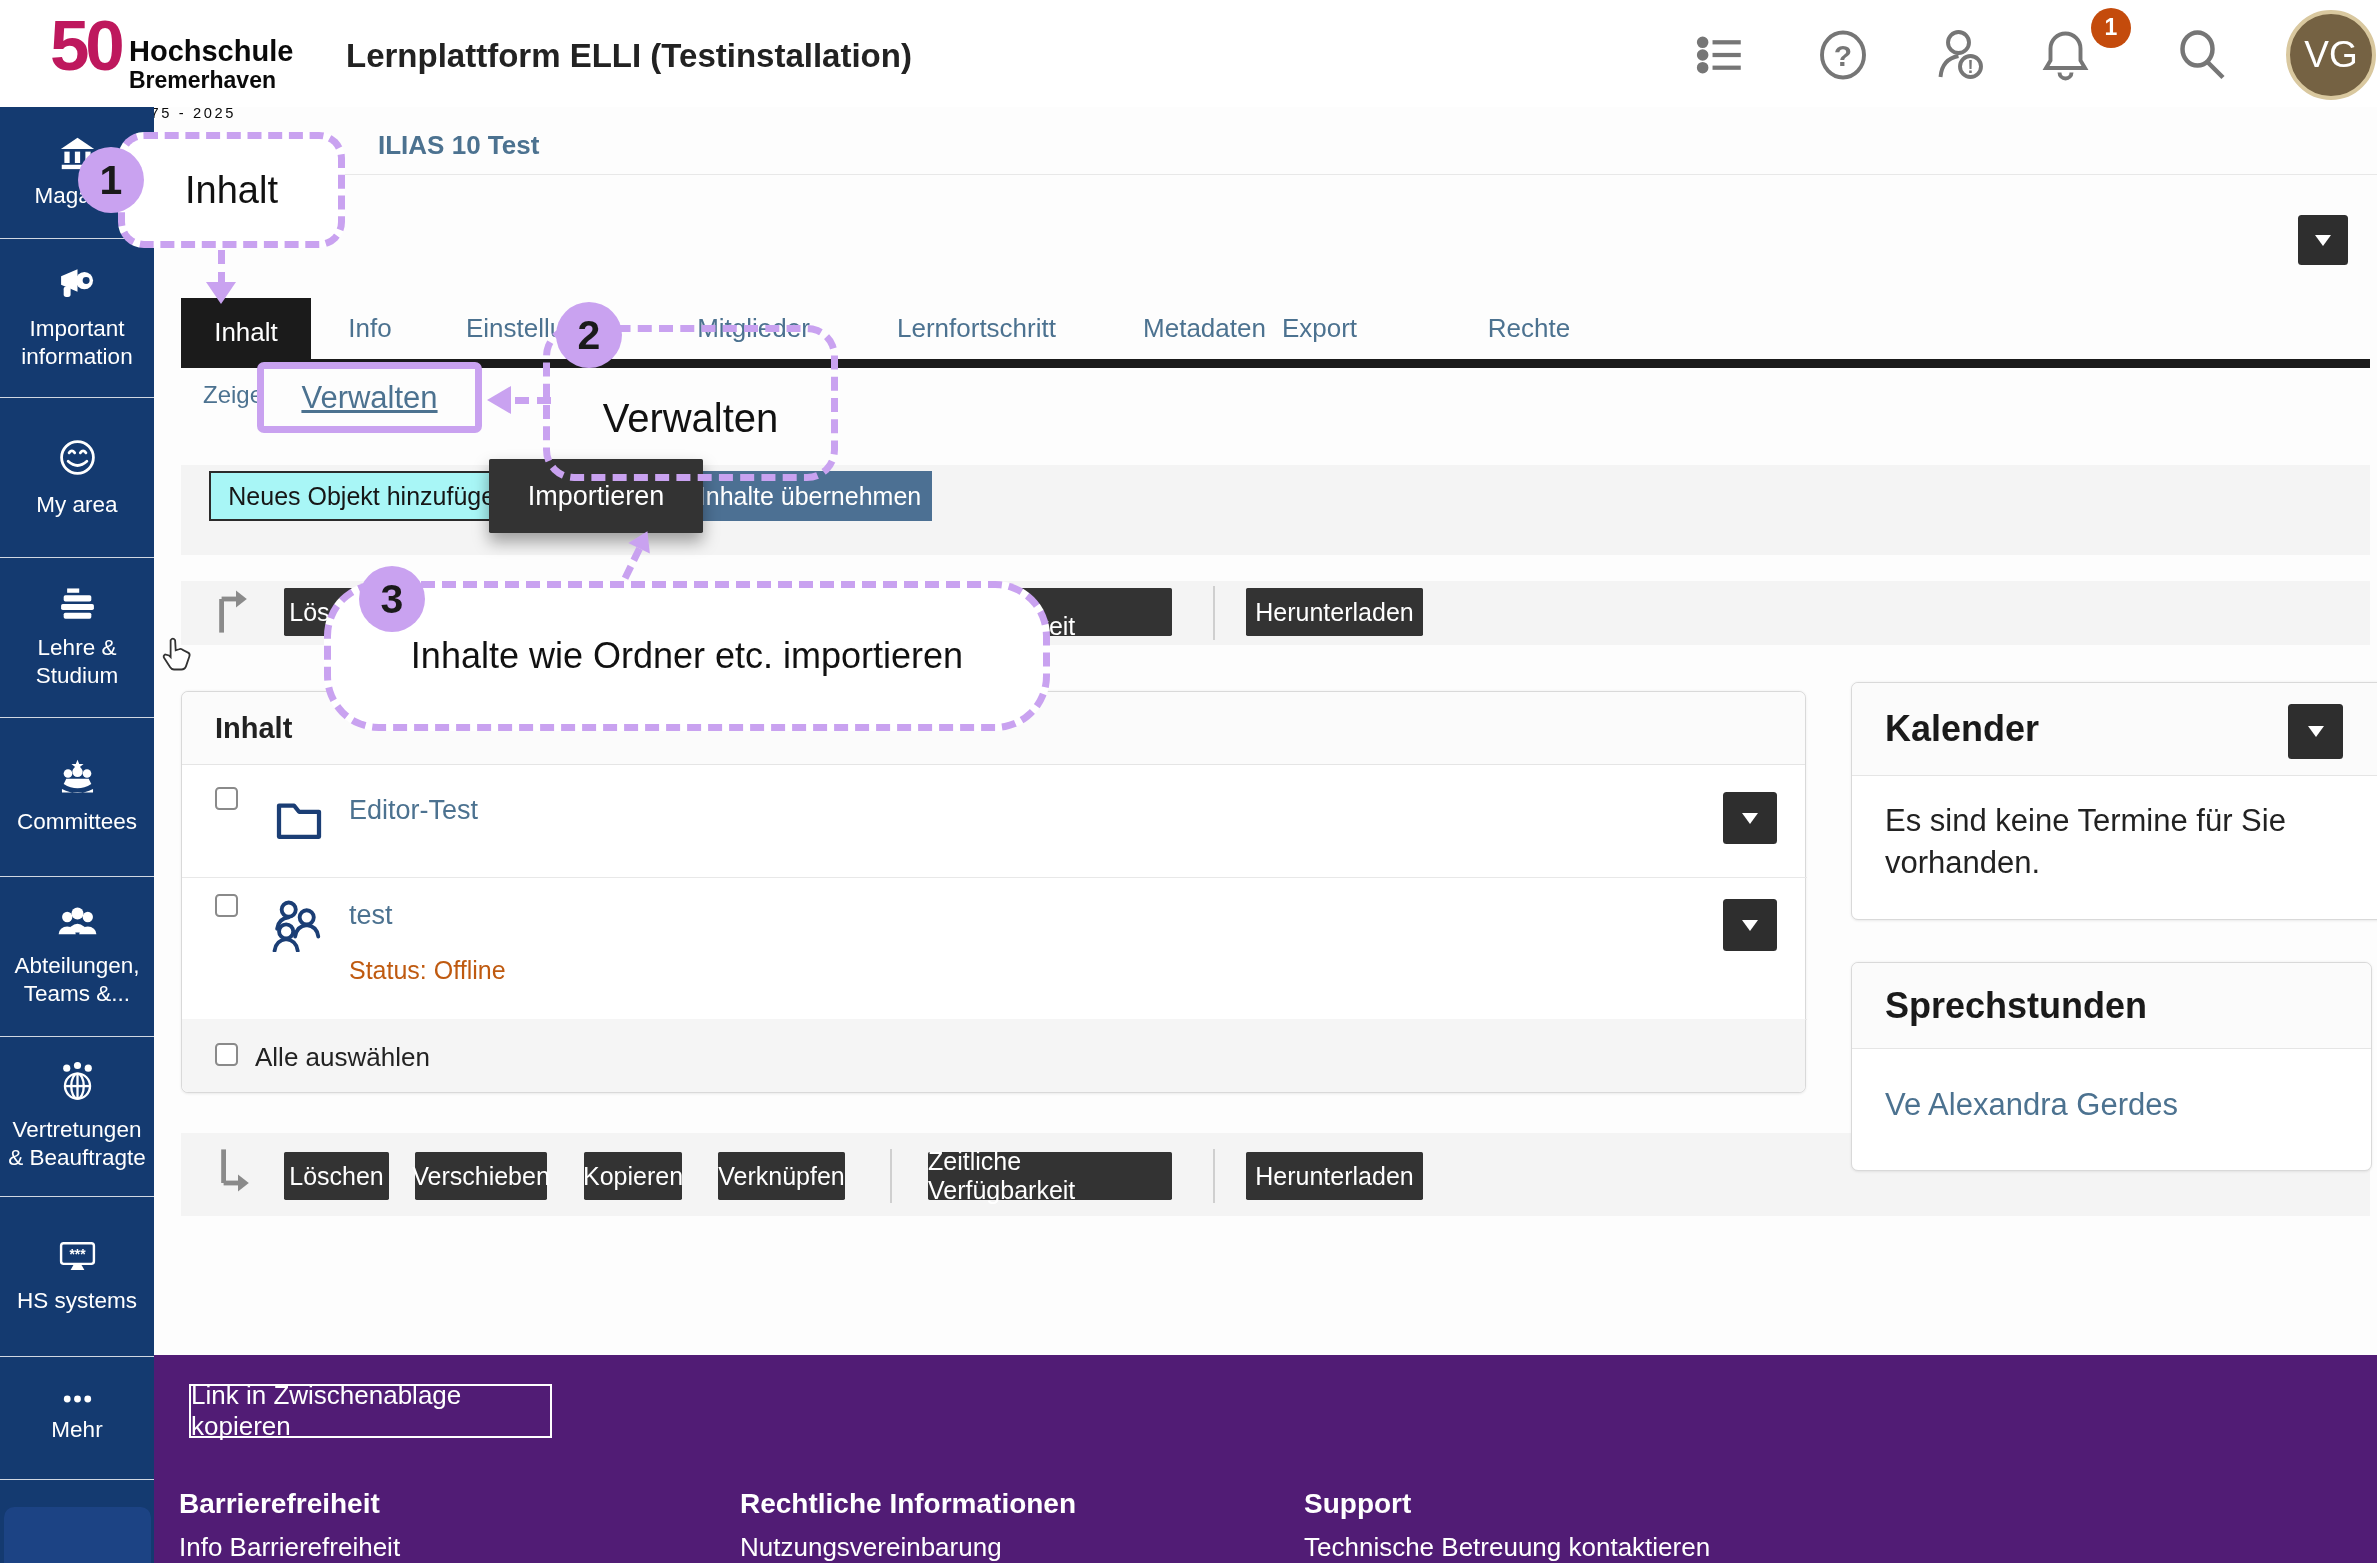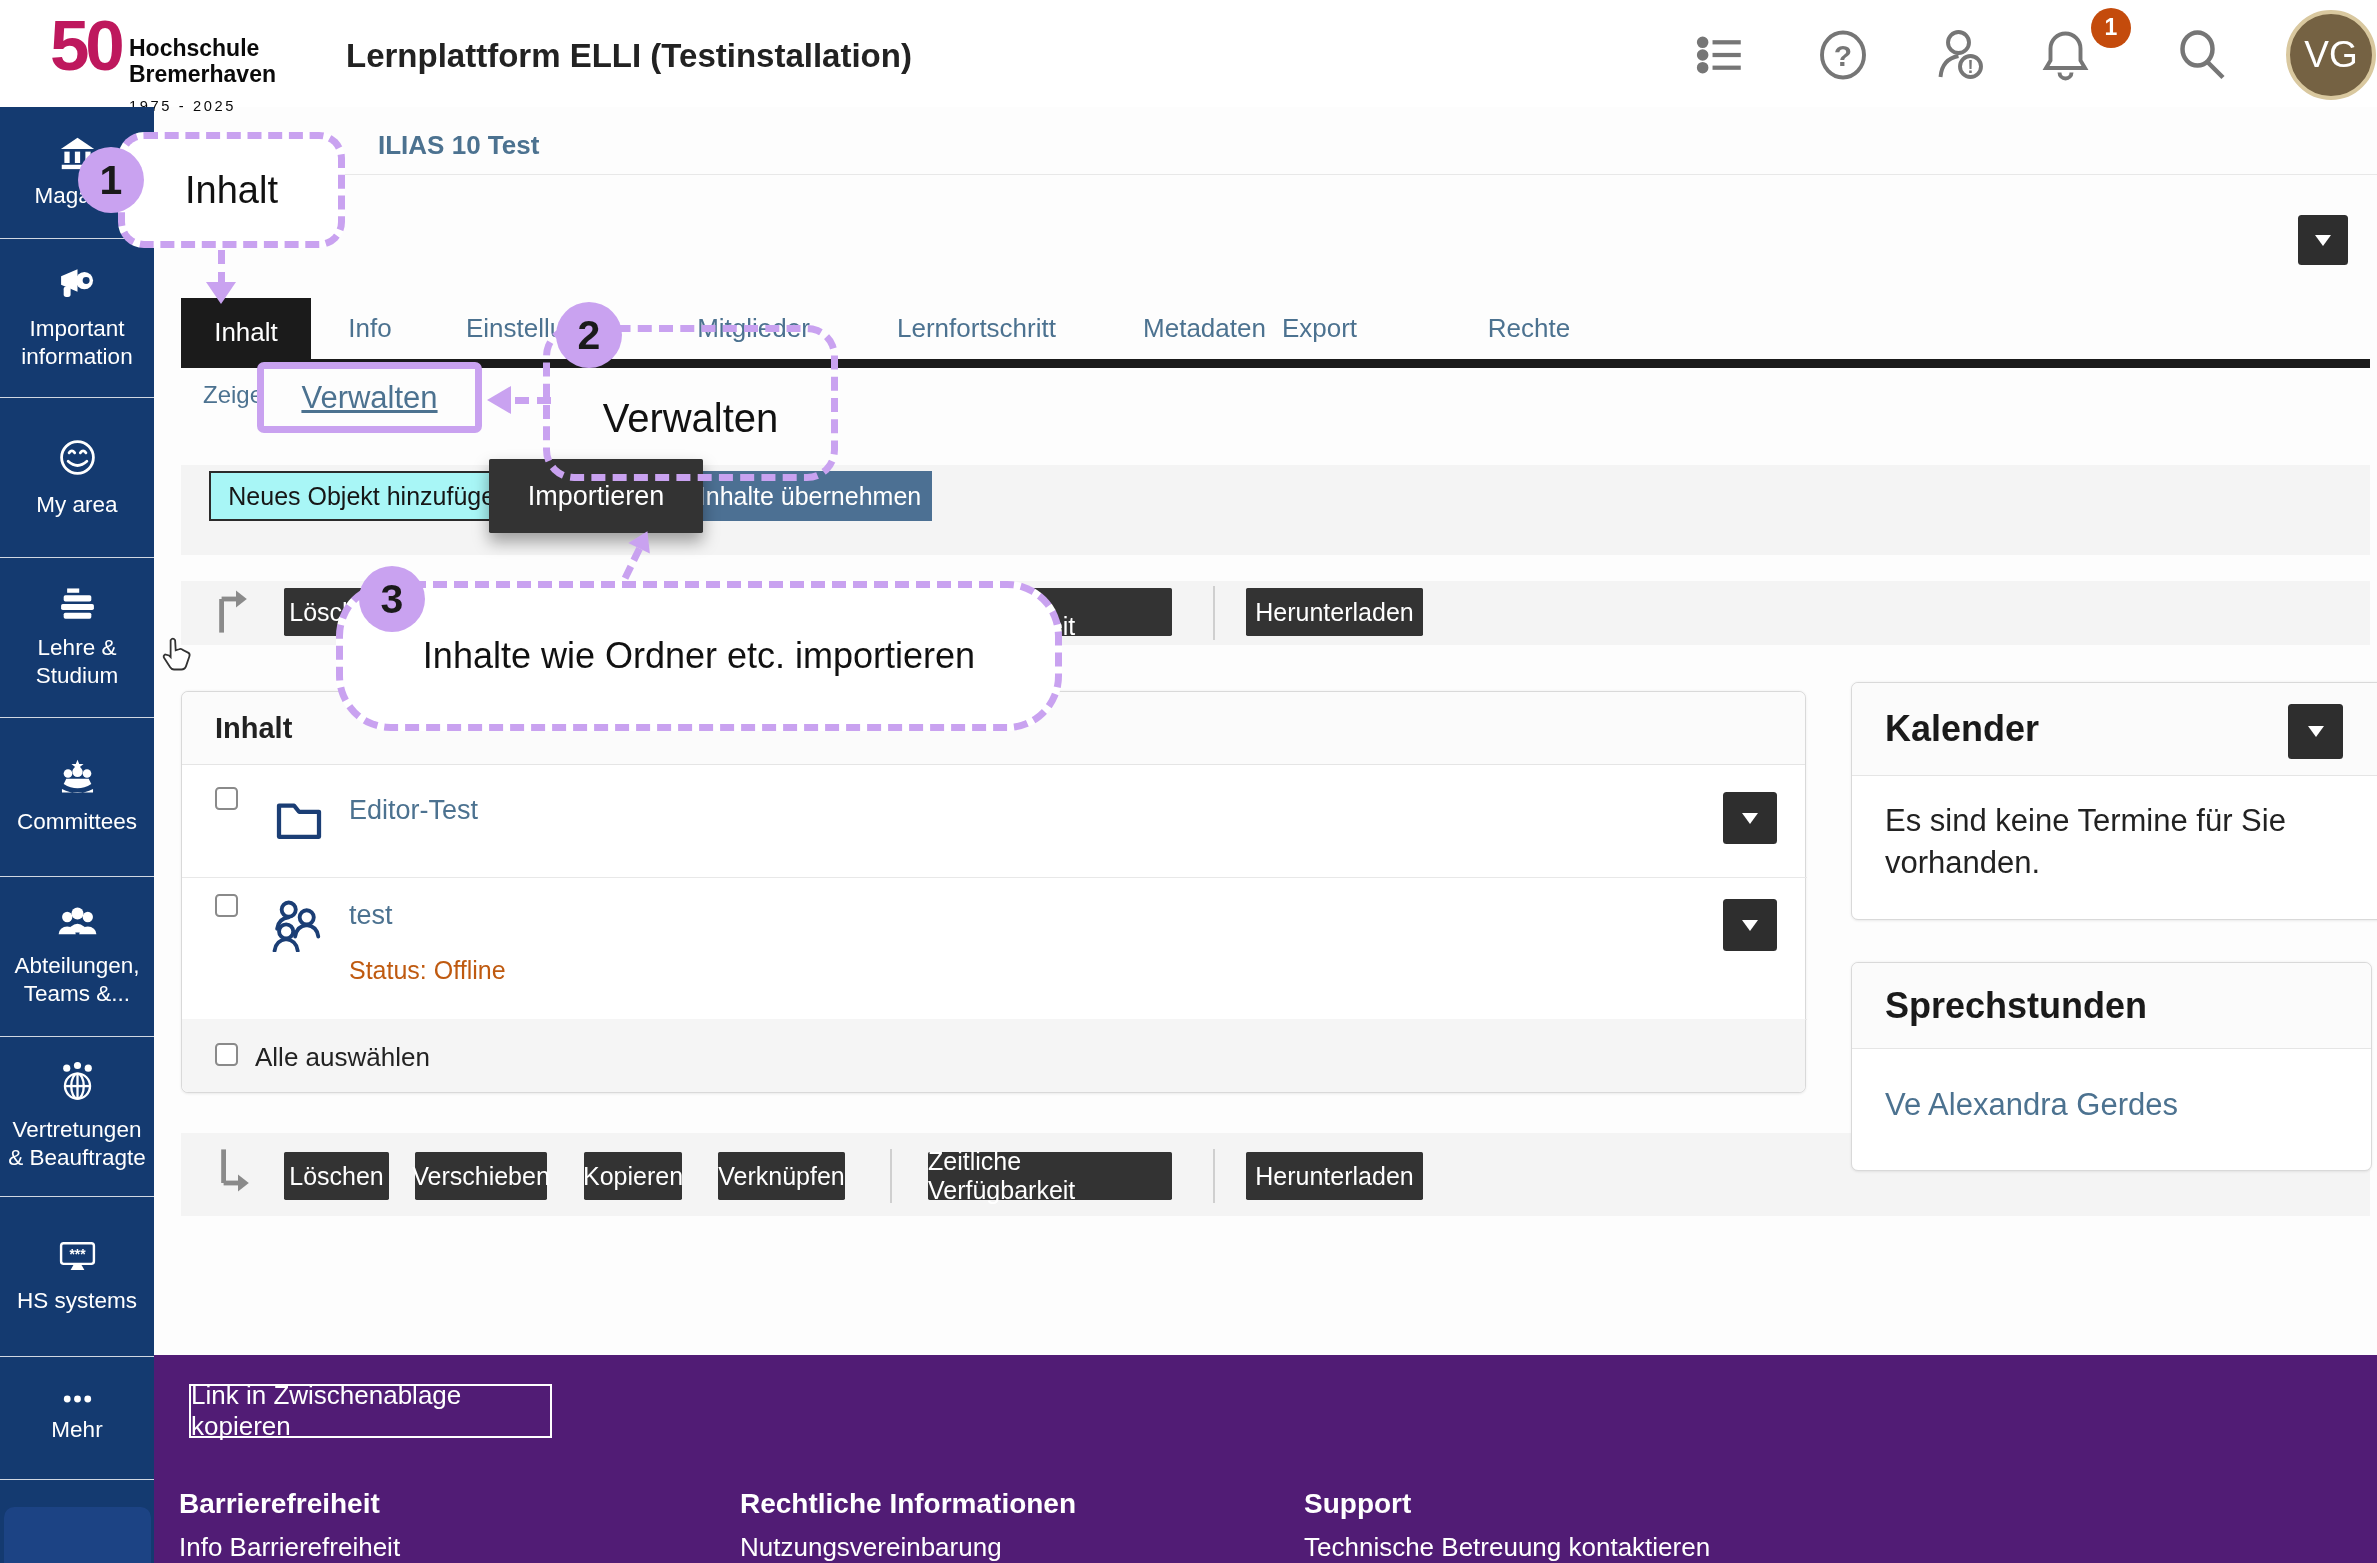--- a/index.html
+++ b/index.html
@@ -64,21 +64,21 @@
 </style>
 </head>
 <body>
 
 <div id="stage">
 
   <div id="header" class="abs">
     <div class="abs" style="left:50px;top:10.4px;display:flex;">
       <div style="font-size:71px;font-weight:800;letter-spacing:-4.3px;color:#be185d;line-height:1;">50</div>
       <div style="margin-left:8.6px;margin-top:26px;color:#0a0a0a;">
-        <div style="font-size:23px;font-weight:bold;line-height:1.1;">Hochschule</div>
+        <div style="font-size:29px;font-weight:bold;line-height:1.1;">Hochschule</div>
         <div style="font-size:23px;font-weight:bold;line-height:1.1;">Bremerhaven</div>
         <div style="font-size:14.7px;letter-spacing:2.6px;margin-top:11px;">1975 - 2025</div>
       </div>
     </div>
 
     <div class="abs" style="left:346px;top:37px;font-size:33px;font-weight:bold;color:#222;">Lernplattform ELLI (Testinstallation)</div>
 
     <span class="abs hicon" style="left:1695px;top:31px;">
       <svg width="52" height="48" viewBox="0 0 36 34" fill="none" stroke="#767676" stroke-width="3">
         <circle cx="5" cy="8" r="2.6" fill="#767676"></circle>
@@ -367,21 +367,21 @@
     <div class="anno-label" style="font-size:40px;padding-top:31px;">Verwalten</div>
   </div>
   <div class="abs anno-circle" style="left:556px;top:302px;">2</div>
   <div class="abs dash-h" style="left:515px;top:397px;width:36px;"></div>
   <div class="abs tri-left" style="left:487px;top:386px;"></div>
 
   <div class="abs" style="left:617px;top:530px;width:43px;height:55px;transform:rotate(26deg);z-index:91;">
     <div class="tri-up" style="margin-left:6px;"></div>
     <div class="dash-v" style="margin-left:14.7px;height:33px;"></div>
   </div>
-  <div class="abs anno-box" style="left:336px;top:581px;width:726px;height:150px;background:#fff;border-radius:55px;">
+  <div class="abs anno-box" style="left:324px;top:581px;width:726px;height:150px;background:#fff;border-radius:55px;">
     <div class="anno-label" style="font-size:36px;">Inhalte wie Ordner etc. importieren</div>
   </div>
   <div class="abs anno-circle" style="left:359px;top:566px;">3</div>
 
   <span class="abs" style="left:156px;top:636px;z-index:99;">
     <svg width="36" height="40" viewBox="0 0 32 34">
       <path d="M13 3 q2 -3 4 0 l0.5 9 3 -1 q2 -1 3.5 0.8 l4.5 2.2 q2 1 1.2 3.2 l-3 8.8 q-1 3 -4.2 3 l-6.5 0 q-2.2 0 -3.4 -2 l-5.3 -8.2 q-1.2 -2 0.8 -3.2 l3.4 0.9 1.5 1.5 z" fill="#fff" stroke="#333" stroke-width="1.6"></path>
     </svg>
   </span>
 

